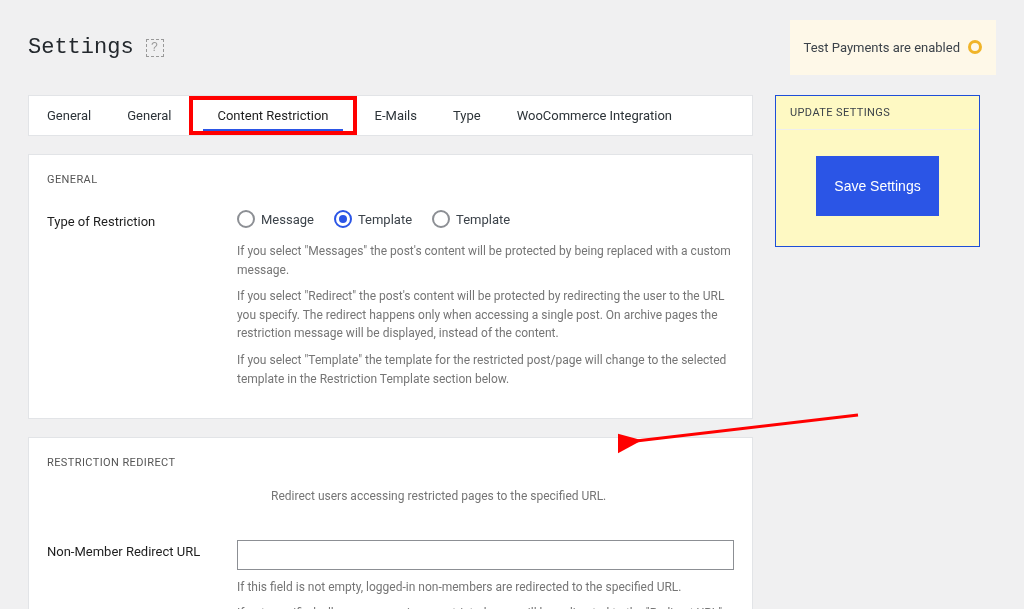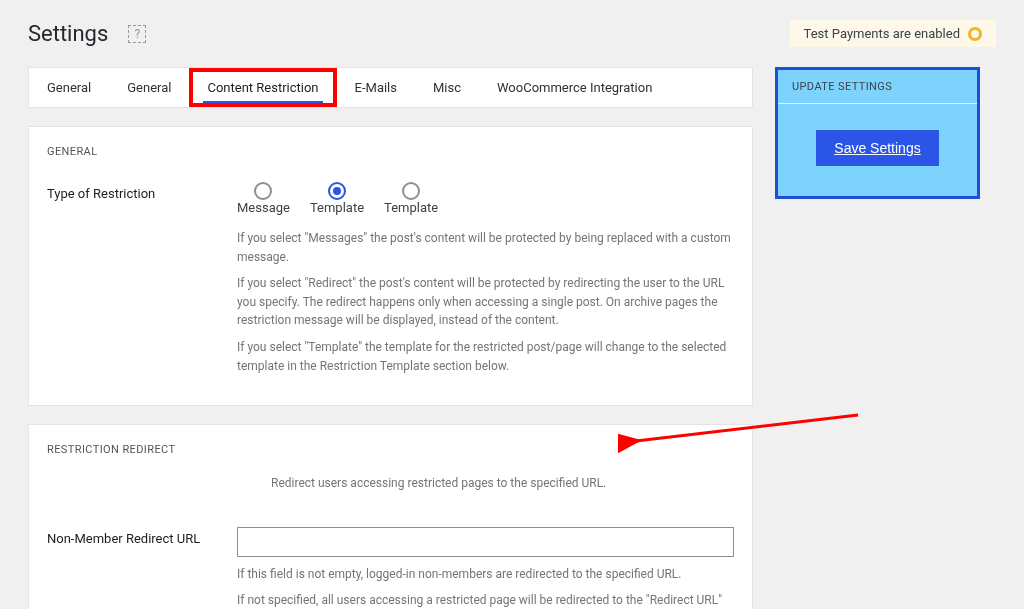--- a/index.html
+++ b/index.html
@@ -19,43 +19,43 @@
     }
     .header-row {
       display: flex;
       align-items: center;
       justify-content: space-between;
       margin-bottom: 20px;
     }
     .header-left {
       display: flex;
       align-items: center;
-      gap: 20px;
+      gap: 12px;
+      font-family: Liberation Mono, monospace;
     }
     .page-title {
       font-size: 22px;
       font-weight: 400;
       color: #23282d;
     }
     .help-icon {
       width: 18px;
       height: 18px;
       border: 1px dashed #999;
       color: #999;
       font-size: 12px;
       display: flex;
       align-items: center;
       justify-content: center;
     }
     .notice-test {
       background: #fef8e8;
       color: #3c434a;
-      padding: 6px 14px;
-      display: flex;
-      align-items: center;
+      padding: 20px 14px;
+      display: flex;
       gap: 8px;
       font-size: 13px;
     }
     .notice-ring {
       width: 14px;
       height: 14px;
       border: 3px solid #f0b429;
       border-radius: 50%;
     }
     .content-row {
@@ -88,21 +88,21 @@
       content: "";
       position: absolute;
       left: 10px;
       right: 10px;
       bottom: 0;
       height: 2px;
       background: #2b55e6;
     }
     .highlight-box {
       border: 4px solid #ff0000;
-      padding: 8px 14px;
+      padding: 8px 24px;
       margin: 0;
     }
     .card {
       background: #fff;
       border: 1px solid #e2e4e7;
       margin-top: 18px;
       padding: 18px 18px 22px;
     }
     .card-heading {
       font-size: 11px;
@@ -129,23 +129,22 @@
     }
     .radio-row {
       display: flex;
       gap: 20px;
       align-items: center;
       margin-bottom: 14px;
     }
     .radio-opt {
       display: flex;
       align-items: center;
-      gap: 0;
+      gap: 6px;
       cursor: pointer;
-      flex-direction: column;
     }
     .radio-circle {
       width: 18px;
       height: 18px;
       border: 2px solid #8c8f94;
       border-radius: 50%;
       display: flex;
       align-items: center;
       justify-content: center;
     }
@@ -169,42 +168,41 @@
       height: 30px;
       border: 1px solid #8c8f94;
       padding: 4px 8px;
       font-size: 13px;
       background: #fff;
     }
     .field-stack {
       margin-bottom: 26px;
     }
     .sidebar-card {
-      background: #7dd3fc;
-      border: 3px solid #1d4ed8;
+      background: #fef9c3;
+      border: 1px solid #1d4ed8;
     }
     .sidebar-title {
       font-size: 11px;
       letter-spacing: 0.4px;
       padding: 10px 14px;
       border-bottom: 1px solid #eee;
     }
     .sidebar-body {
       padding: 26px 14px 30px;
       display: flex;
       justify-content: center;
     }
     .save-btn {
       background: #2b55e6;
       color: #fff;
       border: none;
-      padding: 10px 18px;
+      padding: 22px 18px;
       font-size: 14px;
       cursor: pointer;
-      text-decoration: underline;
     }
     .arrow-svg {
       position: absolute;
       top: 403px;
       left: 618px;
       pointer-events: none;
     }
   </style>
 </head>
 <body>
@@ -221,21 +219,21 @@
     </div>
   </div>
 
   <div class="content-row">
     <div class="left-col">
       <div class="tabs">
         <div class="tab">General</div>
         <div class="tab">General</div>
         <div class="tab active highlight-box">Content Restriction</div>
         <div class="tab">E-Mails</div>
-        <div class="tab">Misc</div>
+        <div class="tab">Type</div>
         <div class="tab">WooCommerce Integration</div>
       </div>
 
       <div class="card">
         <div class="card-heading">GENERAL</div>
         <div class="form-row">
           <div class="label-col">Type of Restriction</div>
           <div class="field-col">
             <div class="radio-row">
               <div class="radio-opt">

